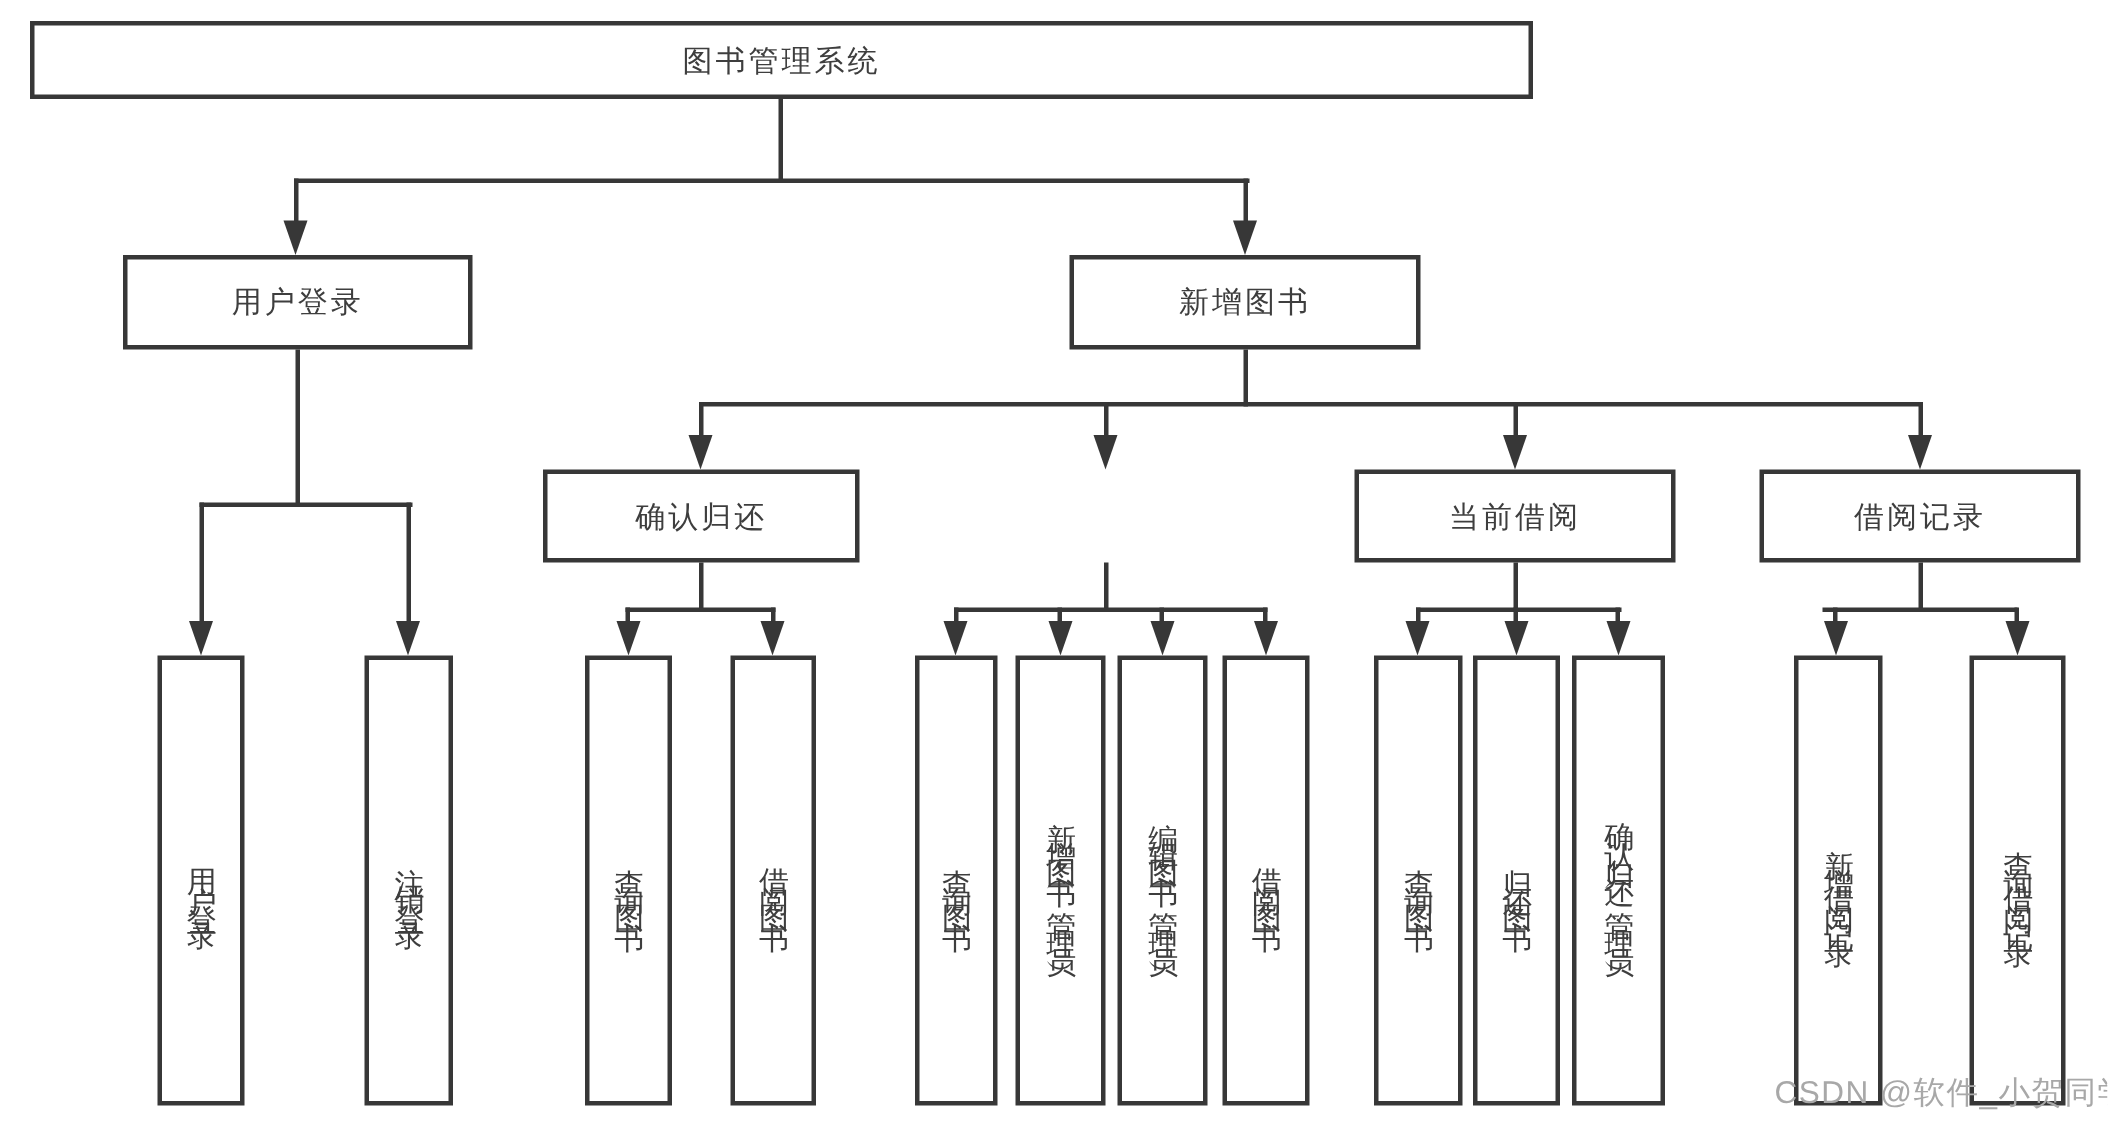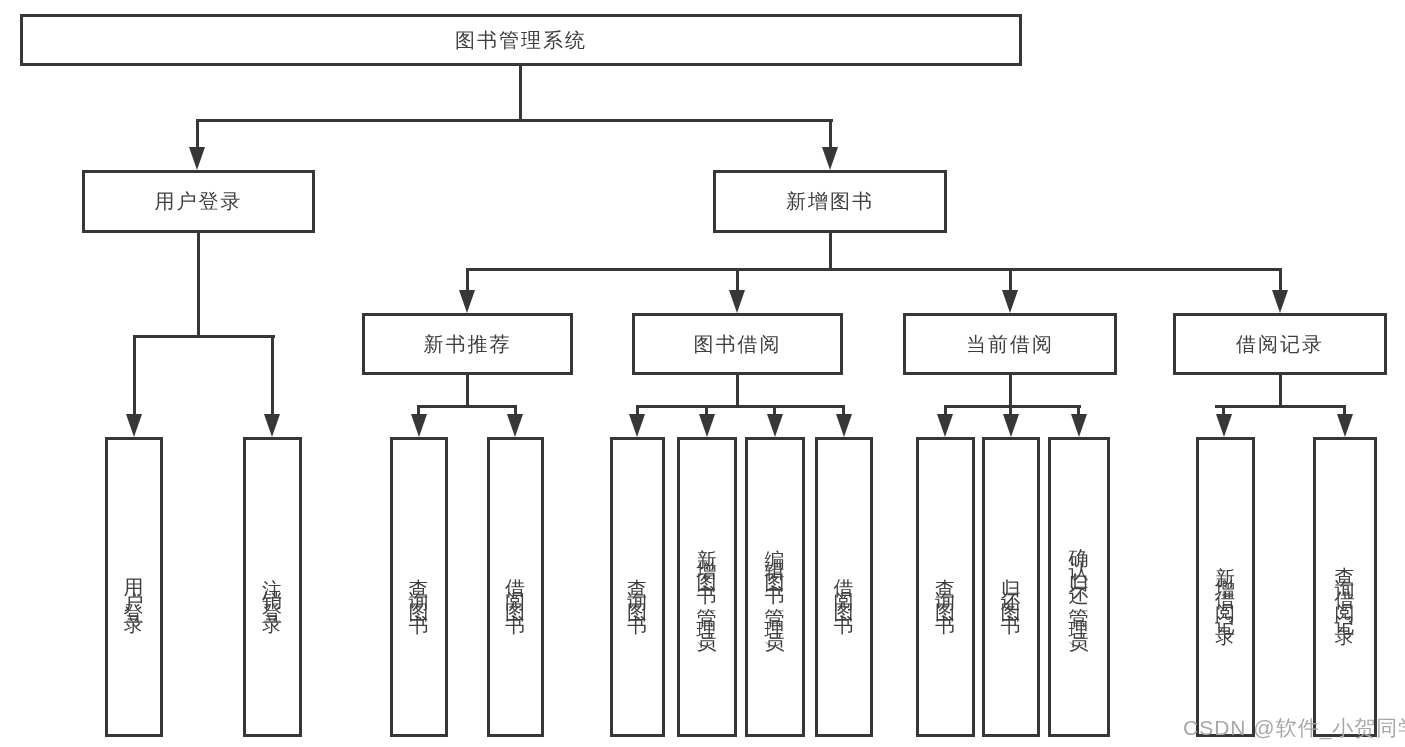--- a/index.html
+++ b/index.html
@@ -63,24 +63,21 @@
   <div class="vl" style="left:466px;top:268px;height:24px"></div>
   <div class="ar" style="left:459px;top:290px"></div>
   <div class="vl" style="left:736px;top:268px;height:24px"></div>
   <div class="ar" style="left:729px;top:290px"></div>
   <div class="vl" style="left:1009px;top:268px;height:24px"></div>
   <div class="ar" style="left:1002px;top:290px"></div>
   <div class="vl" style="left:1279px;top:268px;height:24px"></div>
   <div class="ar" style="left:1272px;top:290px"></div>
 
   <div class="b" style="left:362px;top:313px;width:211px;height:62px">
-    <span>新书推荐</span>
-  </div>
-  <div class="b" style="left:632px;top:313px;width:211px;height:62px">
-    <span>图书借阅</span>
+    <span>确认归还</span>
   </div>
   <div class="b" style="left:1173px;top:313px;width:214px;height:62px">
     <span>借阅记录</span>
   </div>
   <div class="b" style="left:903px;top:313px;width:214px;height:62px">
     <span>当前借阅</span>
   </div>
 
   <div class="vl" style="left:466px;top:375px;height:32px"></div>
   <div class="hl" style="left:417px;top:405px;width:100px"></div>

